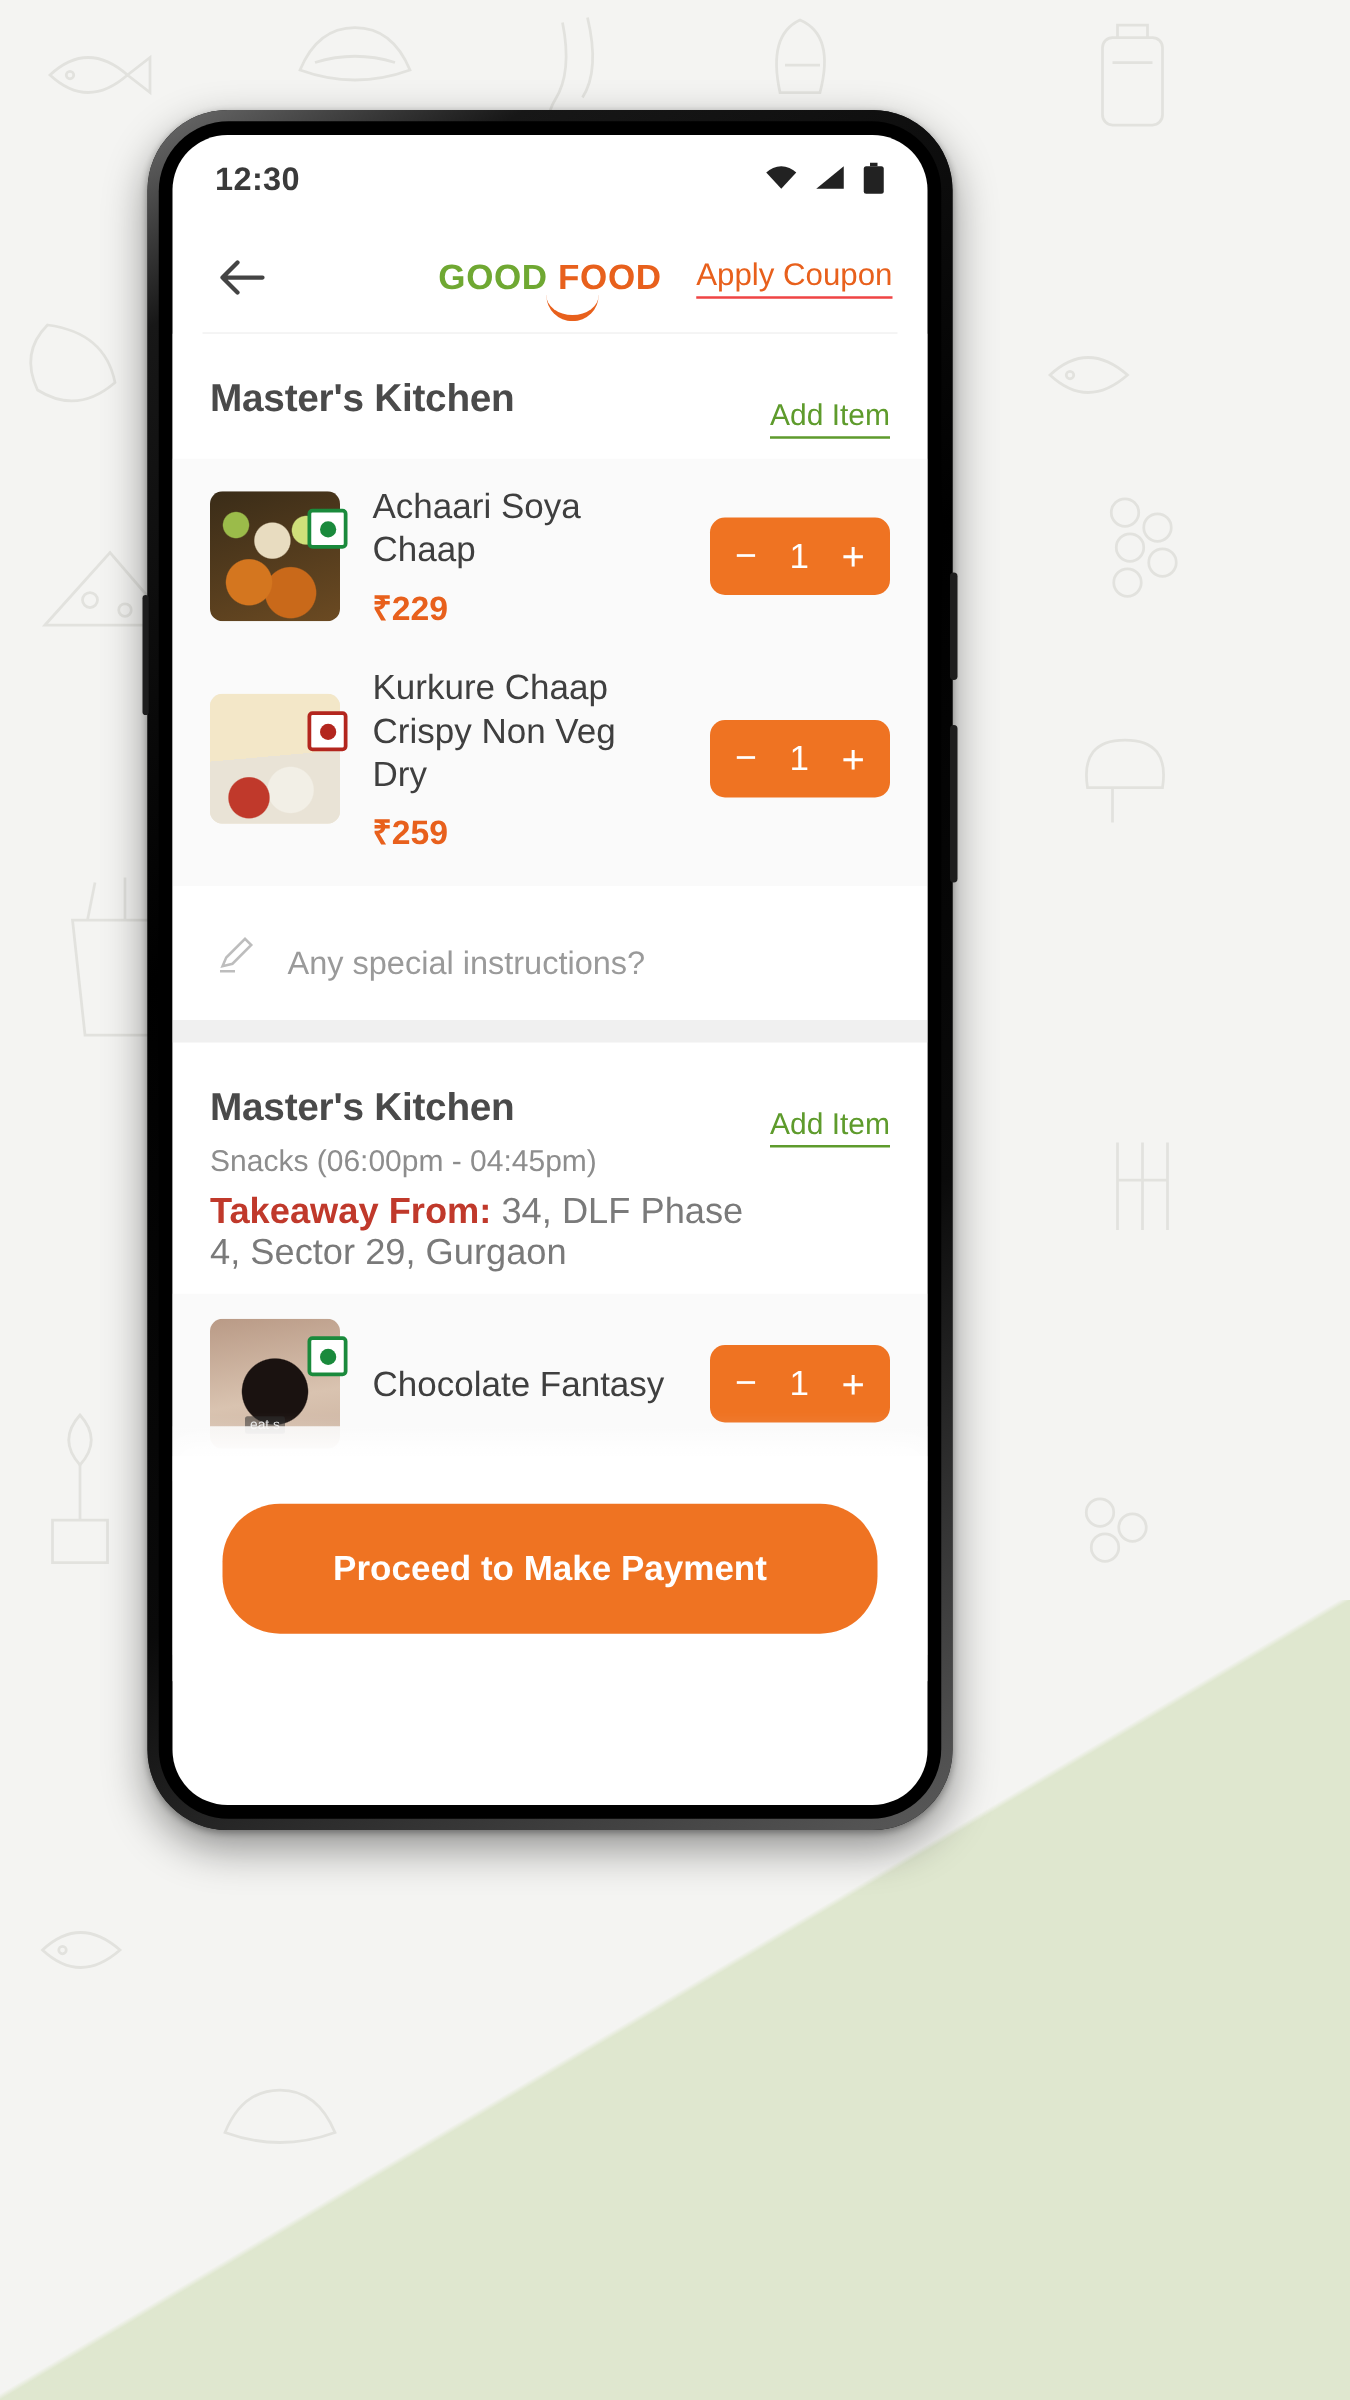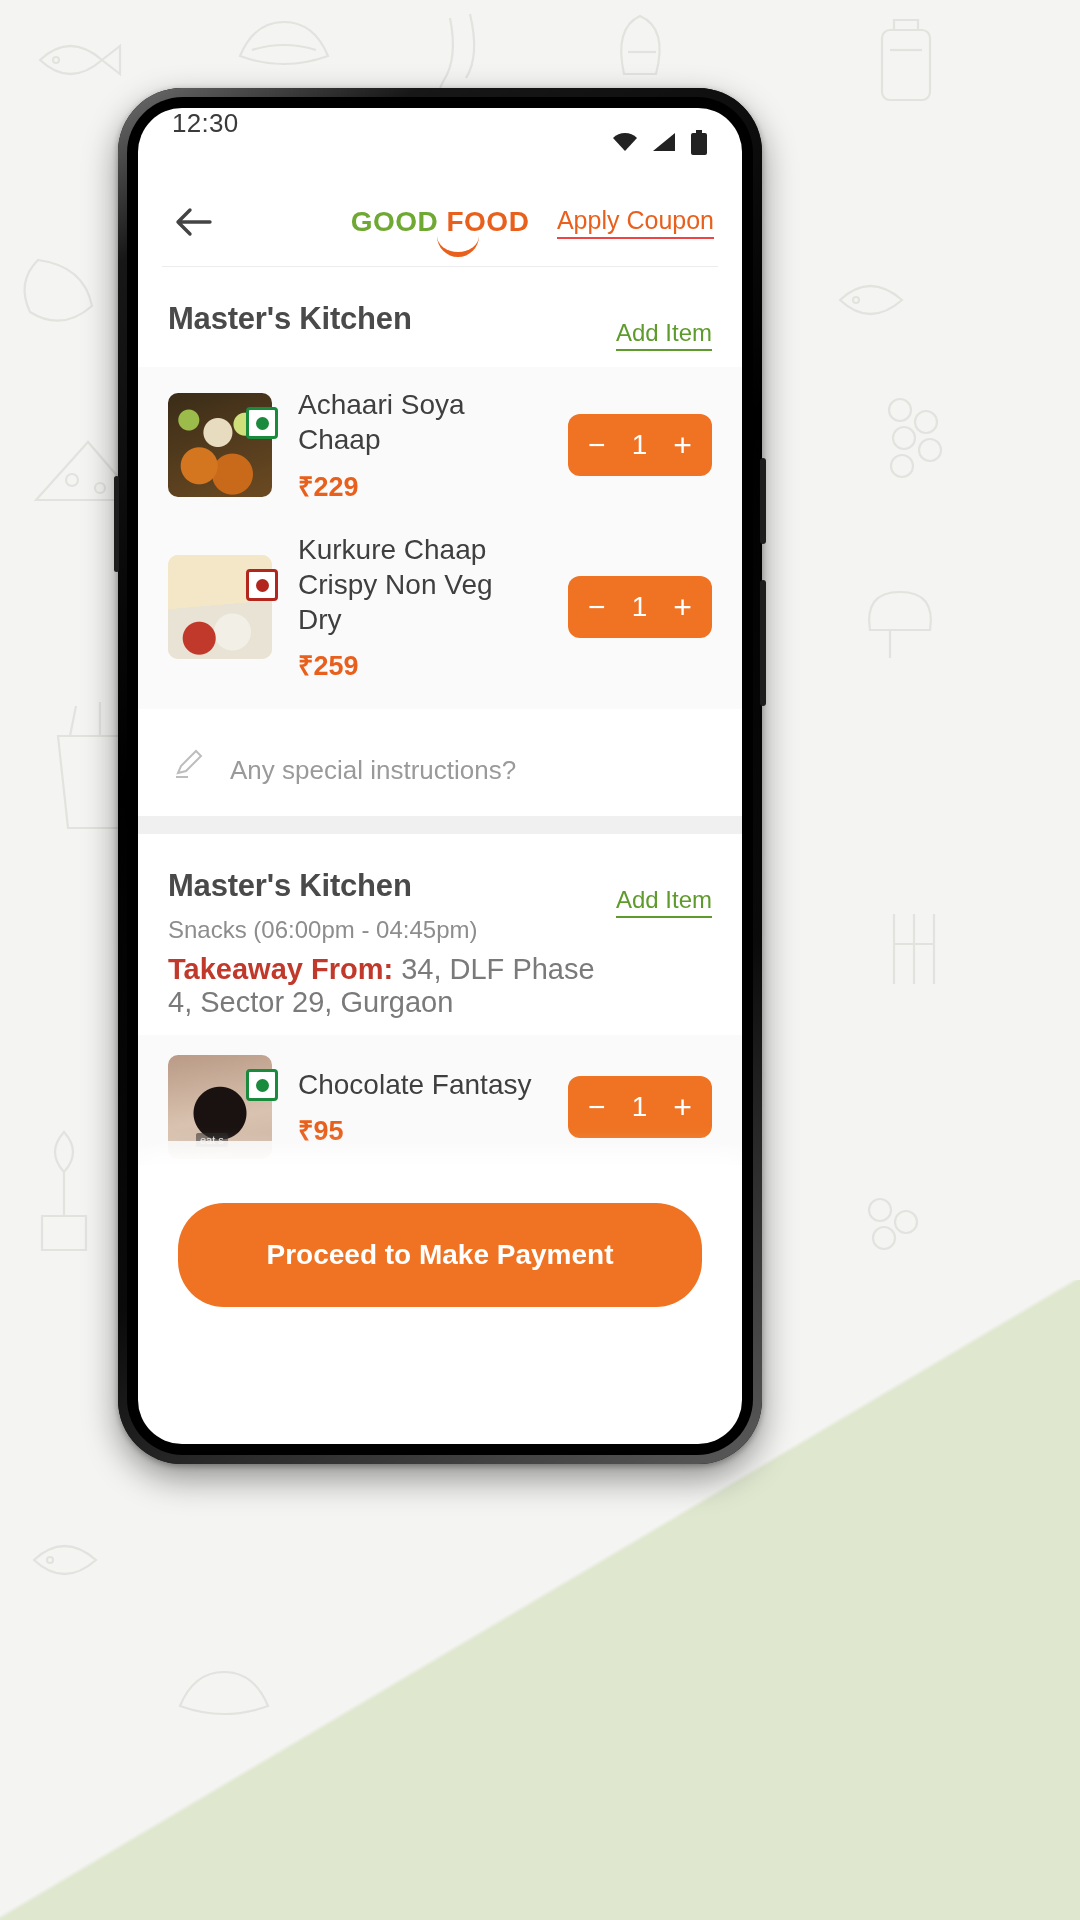--- a/index.html
+++ b/index.html
@@ -37,22 +37,22 @@
     border-radius:44px;background:#fff;overflow:hidden;
   }
   
   .sidebtn{position:absolute;background:#151515;border-radius:3px;}
   .sb1{right:-4px;top:370px;width:6px;height:86px;background:#1d1d1d;}
   .sb2{right:-4px;top:492px;width:6px;height:126px;background:#1d1d1d;}
   .sb3{left:-4px;top:388px;width:5px;height:96px;background:#1d1d1d;}
 
   
   .statusbar{
-    height:70px;display:flex;justify-content:space-between;
-    padding:0 34px 0 34px;box-sizing:border-box;
+    height:70px;display:flex;align-items:center;justify-content:space-between;
+    padding:0 34px 0 34px;box-sizing:border-box;font-weight:bold;
   }
   .clock{font-size:26px;color:#3a3a3a;letter-spacing:.3px;}
   .statusicons{display:flex;align-items:center;gap:11px;}
   
   .appbar{
     height:88px;display:flex;align-items:center;
     padding:0 28px;box-sizing:border-box;position:relative;
   }
   .backbtn{width:56px;height:56px;display:flex;align-items:center;justify-content:center;cursor:pointer;}
   .logo{
@@ -358,21 +358,20 @@
                   <div class="artC">
                     <span class="label">eat s</span>
                   </div>
                 </div>
               <div class="vegmark">
                   <i></i>
                 </div>
             </div>
             <div class="iteminfo">
               <div class="itemname">Chocolate Fantasy</div>
-              <div class="itemprice">₹95</div>
             </div>
             <div class="stepper">
               <span class="minus">−</span>
               <span class="qty">1</span>
               <span class="plus">+</span>
             </div>
           </div>
         </div>
 
         <div class="instrrow">

